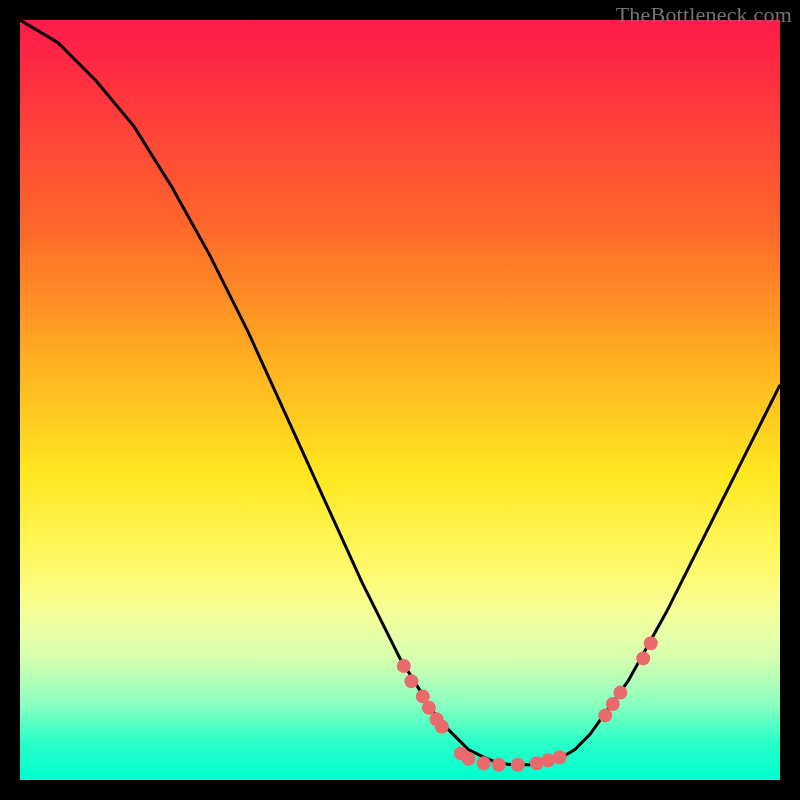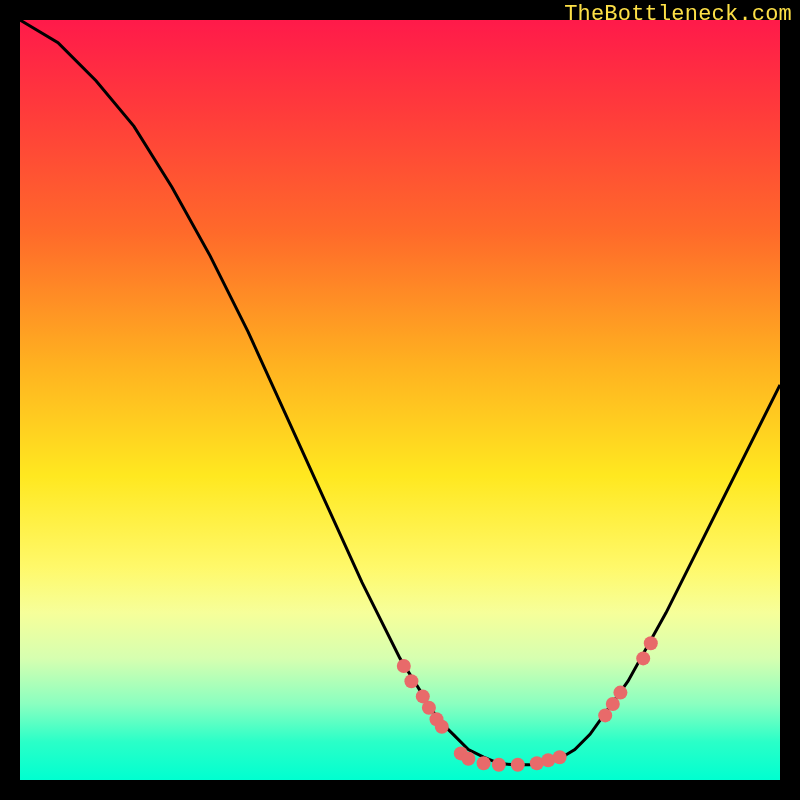--- a/index.html
+++ b/index.html
@@ -26,23 +26,23 @@
       #f6ff9a 78%,
       #d6ffb0 84%,
       #8affc0 90%,
       #2affc8 95%,
       #00ffd0 100%);
   }
   .watermark {
     position: absolute;
     top: 2px;
     right: 8px;
-    font-family: Liberation Mono, monospace;
+    font-family: Liberation Serif, serif;
     font-size: 22px;
-    color: #fde047;
+    color: #737373;
     font-weight: 500;
     letter-spacing: 0.2px;
   }
   svg.curve {
     position: absolute;
     left: 0; top: 0;
     width: 760px; height: 760px;
     overflow: visible;
   }
 </style>

